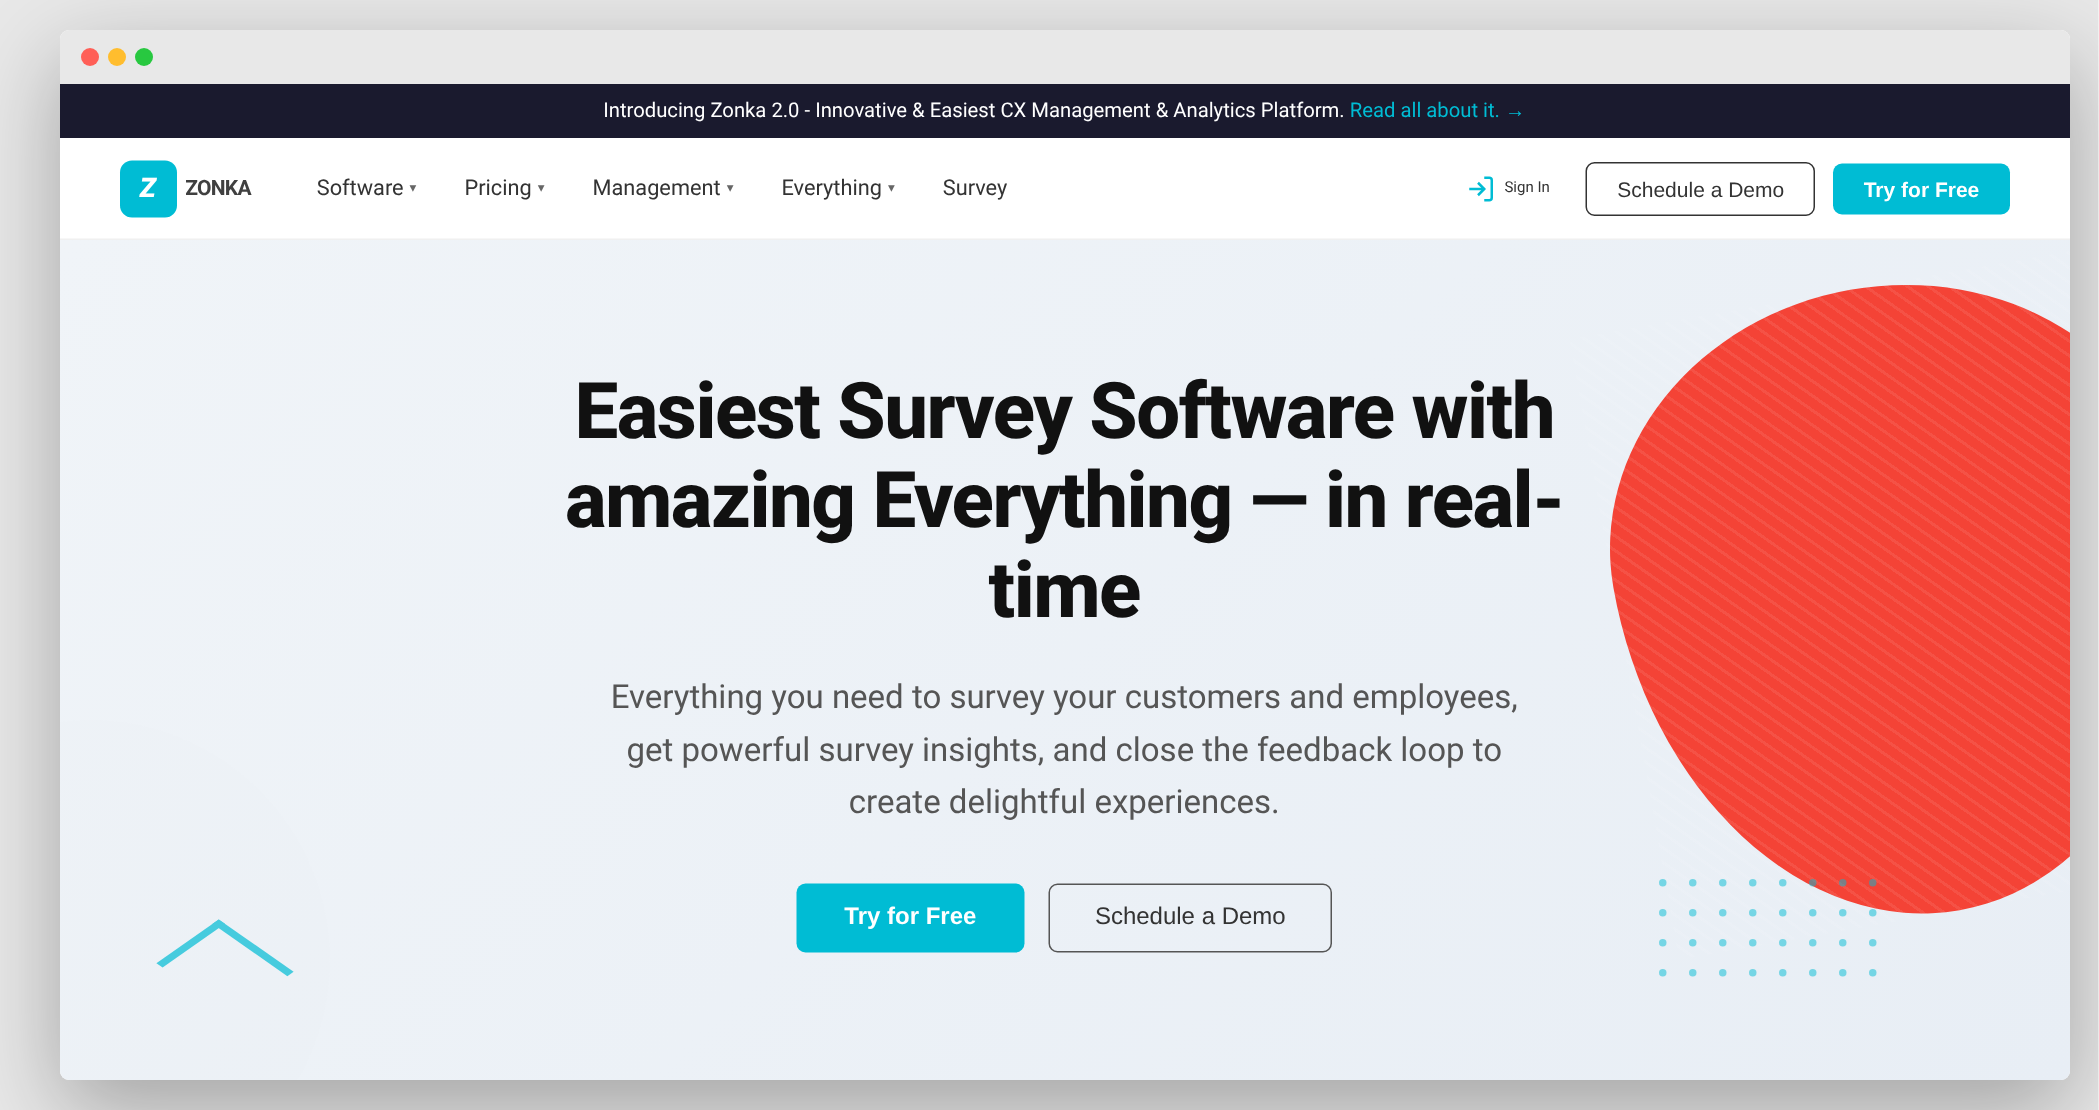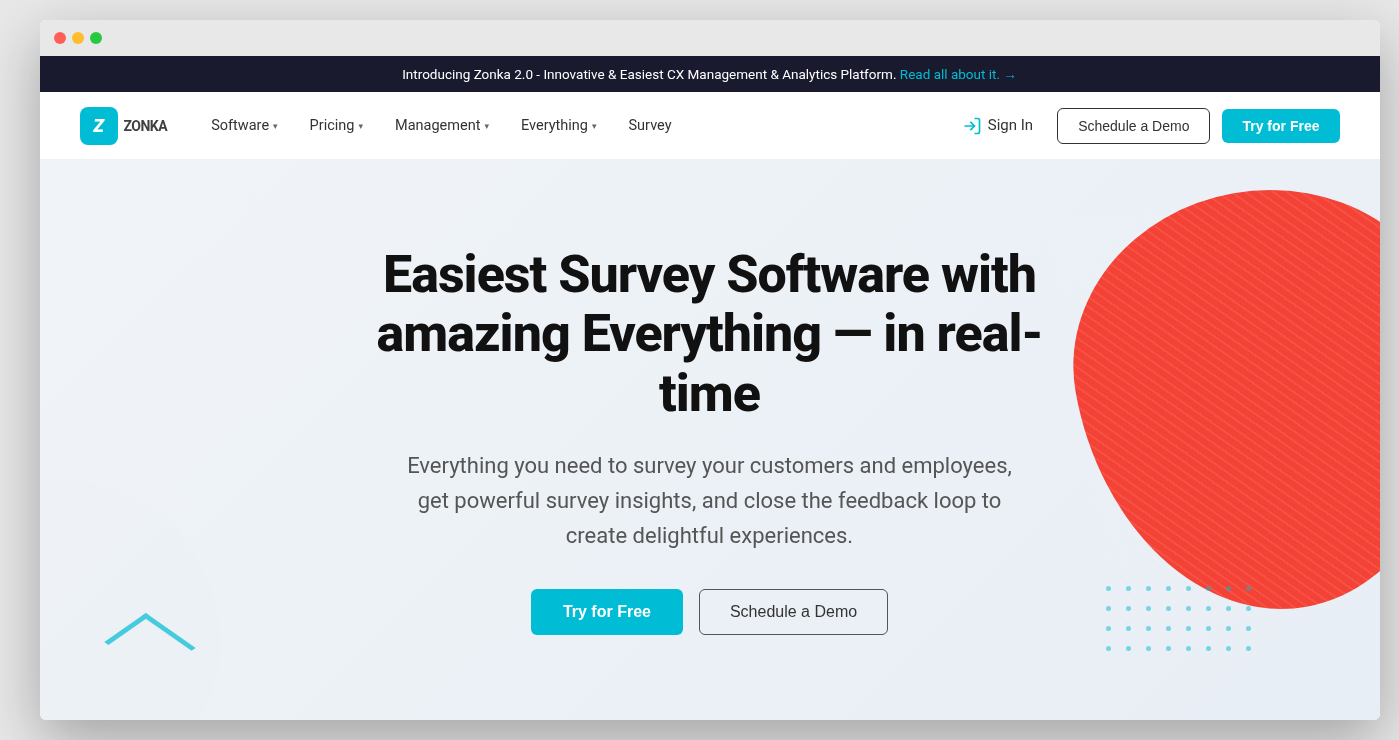--- a/index.html
+++ b/index.html
@@ -130,23 +130,23 @@
     }
 
     .nav-right {
       display: flex;
       align-items: center;
       gap: 12px;
     }
 
     .signin-btn {
       display: flex;
-      align-items: flex-start;
+      align-items: center;
       gap: 6px;
-      font-size: 15px;
+      font-size: 10px;
       color: #333;
       cursor: pointer;
       padding: 8px 12px;
     }
 
     .signin-icon {
       width: 20px;
       height: 20px;
       color: #00bcd4;
     }

